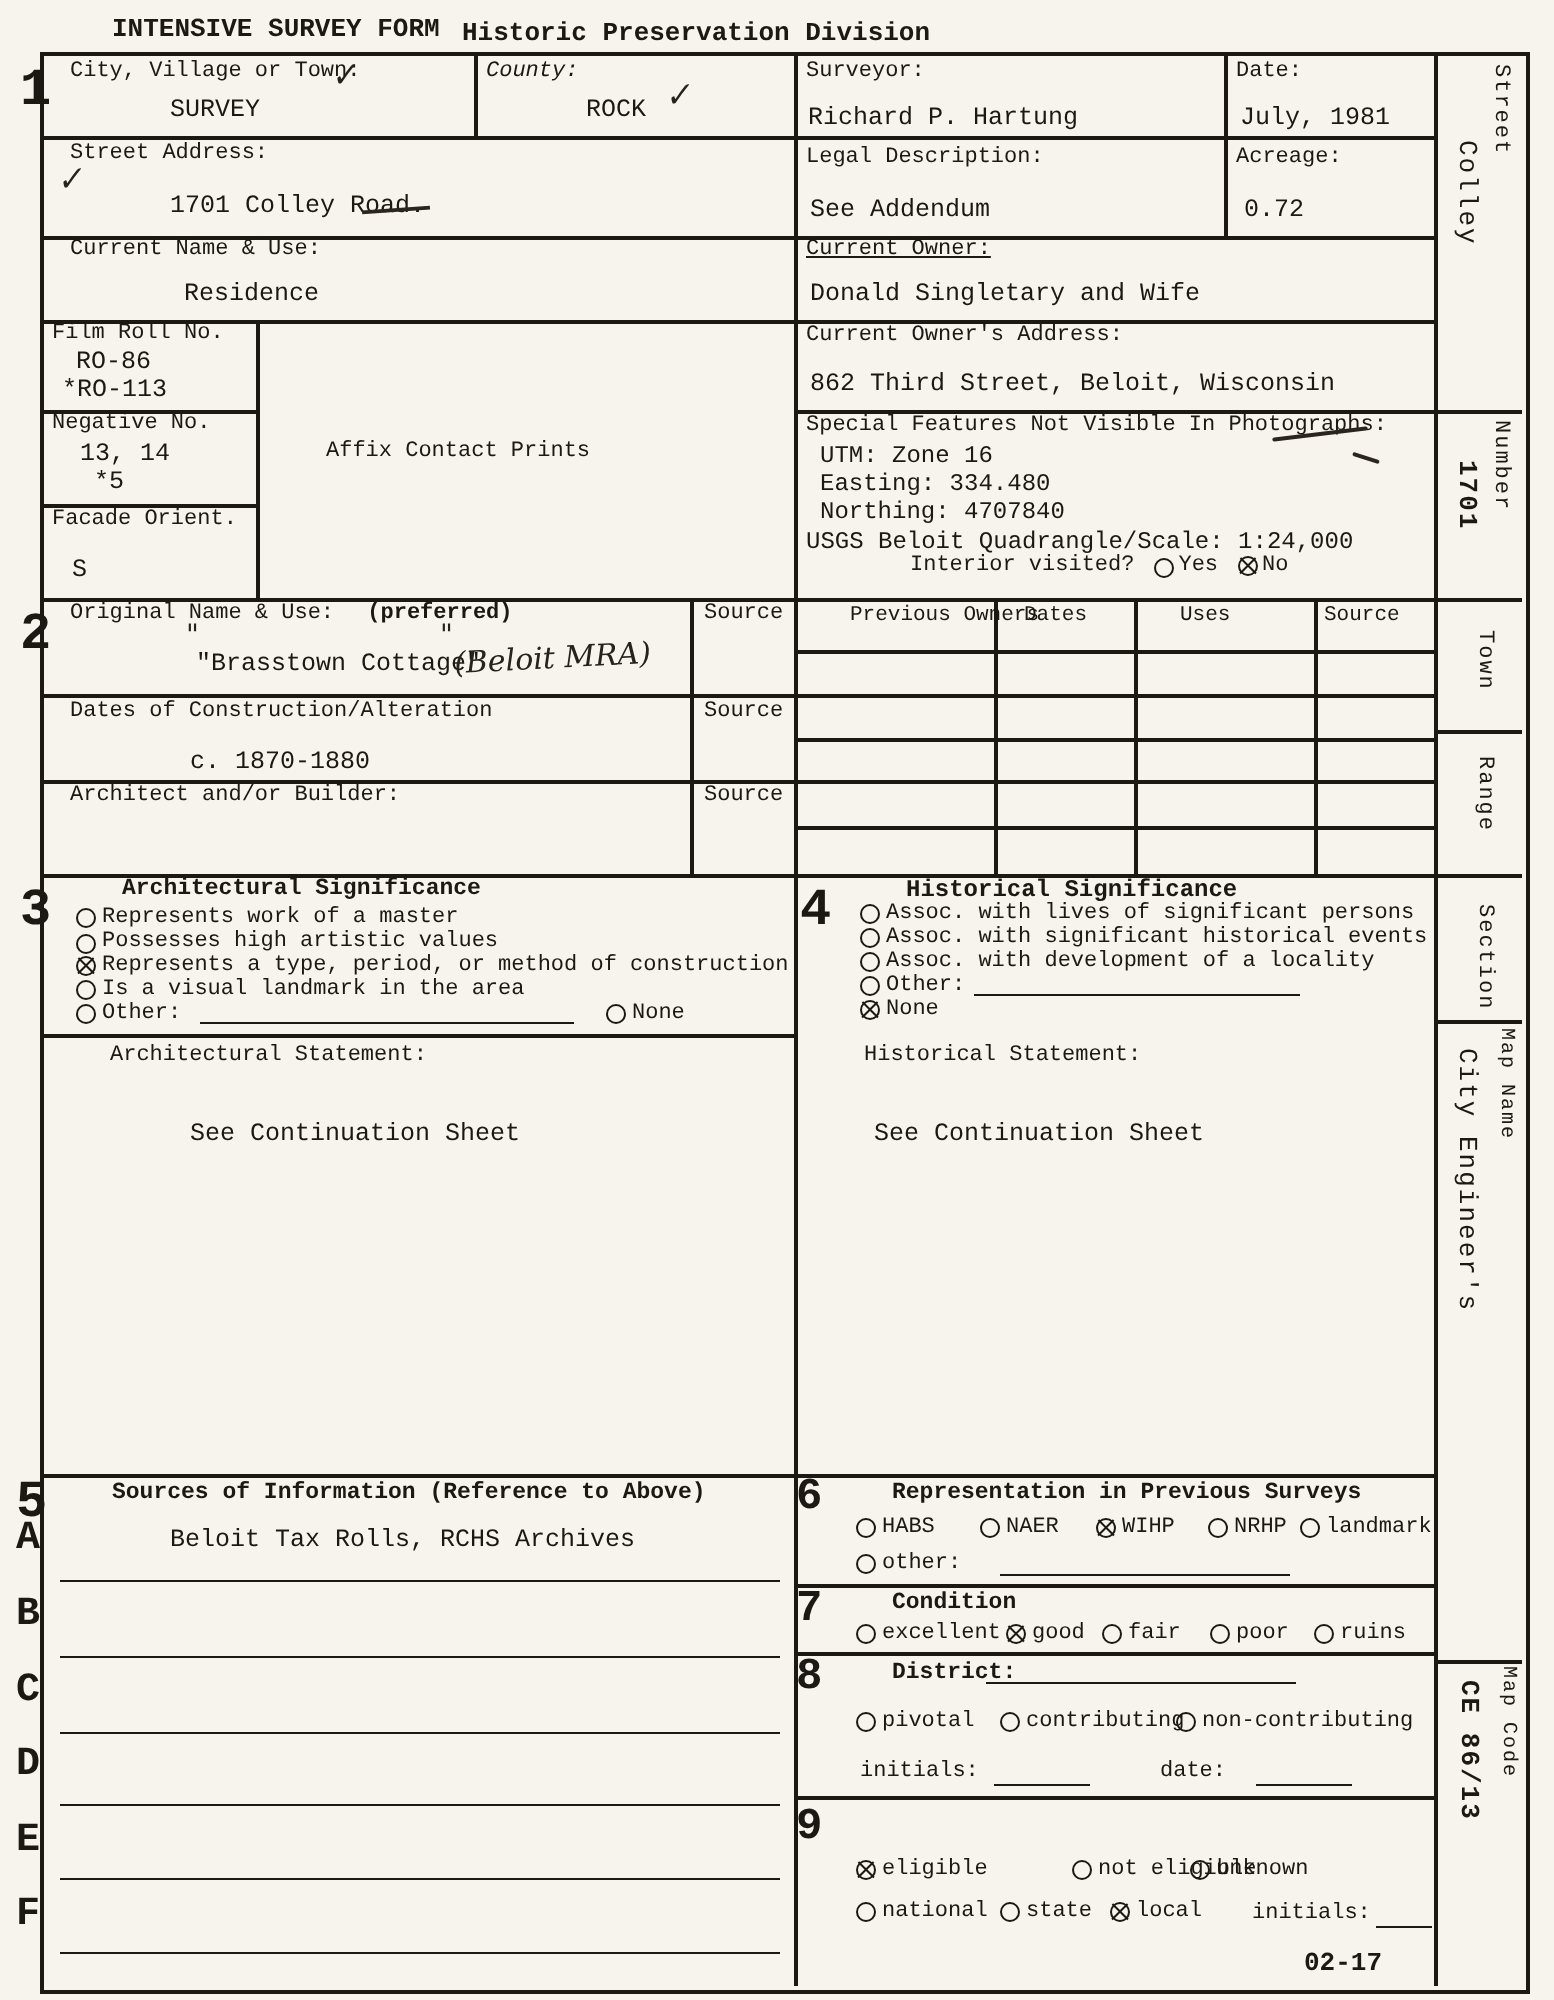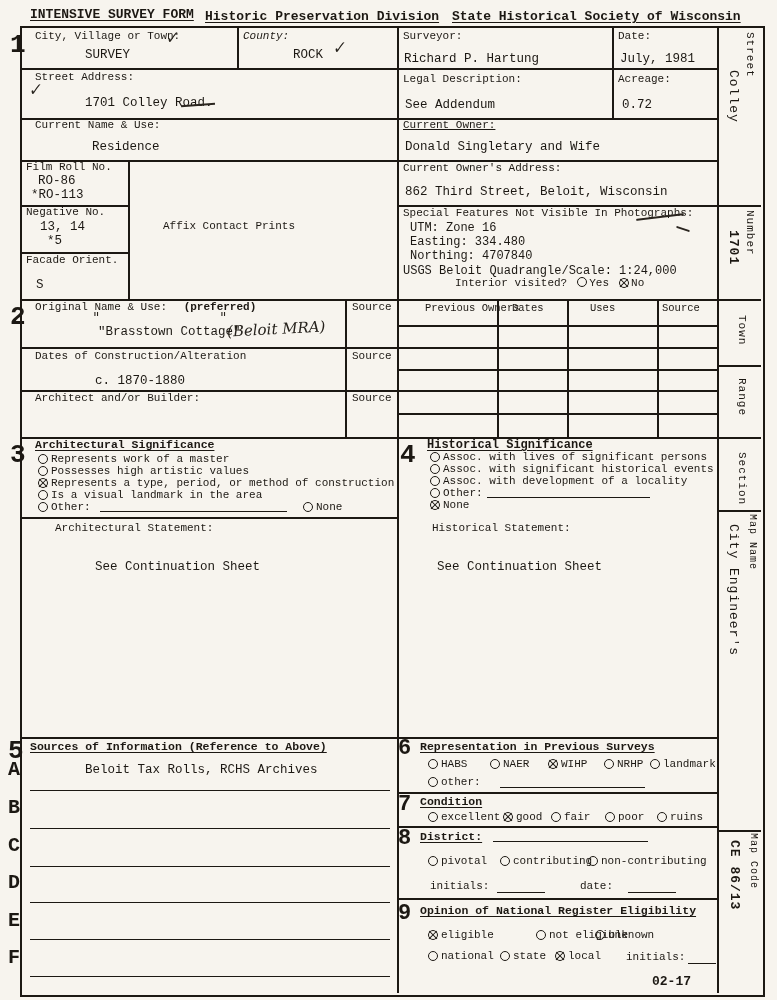--- a/index.html
+++ b/index.html
@@ -1,21 +1,21 @@
 <!DOCTYPE html>
 <html><head>
 <meta charset="utf-8">
 <style>
   html,body{margin:0;padding:0;background:#e9e7e2;}
   .sheet{position:relative;width:777px;height:1000px;background:#f7f4ee;overflow:hidden;
          font-family:"Liberation Mono","DejaVu Sans Mono",monospace;color:#1c1813;}
   .t{position:absolute;font-size:11px;white-space:nowrap;}
   .v{position:absolute;font-size:12.5px;white-space:nowrap;}
   .b{font-weight:bold;}
-  .u{text-decoration:underline;text-underline-offset:2px;}
+  .u{text-underline-offset:2px;margin-left:26px;}
   .num{position:absolute;font-size:26px;font-weight:bold;}
   .letter{position:absolute;font-size:20px;font-weight:bold;}
   .hl{position:absolute;height:1.5px;background:#1c1813;}
   .vl{position:absolute;width:1.5px;background:#1c1813;}
   .frame{position:absolute;border:2px solid #1c1813;}
   .opt{position:absolute;display:flex;align-items:center;gap:3px;font-size:11px;white-space:nowrap;}
   .radio{width:10px;height:10px;border:1.4px solid #1c1813;border-radius:50%;position:relative;
          flex:0 0 auto;box-sizing:border-box;background:transparent;}
   .radio.checked::before,.radio.checked::after{content:"";position:absolute;left:50%;top:50%;
          width:11px;height:1.3px;background:#1c1813;}
@@ -27,21 +27,20 @@
   .strike::after{content:"";position:absolute;left:-2px;right:-2px;top:55%;height:1.6px;background:#2a251f;transform:rotate(-4deg);}
   .pen{position:absolute;background:#2a251f;border-radius:2px;}
 </style>
 </head>
 <body>
 
 <div class="sheet">
 
   <div class="t b u" style="left:30px;top:7px;font-size:13px;">INTENSIVE SURVEY FORM</div>
   <div class="t b u" style="left:205px;top:9px;font-size:13px;">Historic Preservation Division</div>
-  <div class="t b u" style="left:452px;top:9px;font-size:13px;">State Historical Society of Wisconsin</div>
 
   <div class="frame" style="left:20px;top:26px;width:741px;height:967px;"></div>
   <div class="vl" style="left:717px;top:26px;height:967px;"></div>
 
   <div class="vl" style="left:237px;top:26px;height:42px;"></div>
   <div class="vl" style="left:397px;top:26px;height:967px;"></div>
   <div class="vl" style="left:612px;top:26px;height:92px;"></div>
   <div class="vl" style="left:128px;top:160px;height:139px;"></div>
   <div class="vl" style="left:345px;top:299px;height:138px;"></div>
   <div class="vl" style="left:497px;top:299px;height:138px;"></div>
@@ -110,21 +109,21 @@
   <div class="t" style="left:403px;top:207px;">Special Features Not Visible In Photographs:</div>
   <div class="v" style="left:410px;top:221px;font-size:12px;">UTM:  Zone 16</div>
   <div class="v" style="left:410px;top:235px;font-size:12px;">Easting:  334.480</div>
   <div class="v" style="left:410px;top:249px;font-size:12px;">Northing:  4707840</div>
   <div class="v" style="left:403px;top:264px;font-size:12px;">USGS Beloit Quadrangle/Scale:  1:24,000</div>
   <div class="pen" style="left:636px;top:216px;width:48px;height:2px;transform:rotate(-7deg);"></div>
   <div class="pen" style="left:676px;top:228px;width:14px;height:2px;transform:rotate(18deg);"></div>
 
   <div class="opt" style="left:455px;top:277px;gap:10px;">
     <span>Interior visited?</span>
-    <span style="display:flex;align-items:flex-start;gap:2px;">
+    <span style="display:flex;align-items:flex-end;gap:2px;">
       <span class="radio"></span>
       <span>Yes</span>
     </span>
     <span style="display:flex;align-items:center;gap:2px;">
       <span class="radio checked"></span>
       <span>No</span>
     </span>
   </div>
 
   <div class="t" style="left:26px;top:254px;">Facade Orient.</div>
@@ -146,21 +145,21 @@
   <div class="t" style="left:512px;top:302px;font-size:10.5px;">Dates</div>
   <div class="t" style="left:590px;top:302px;font-size:10.5px;">Uses</div>
   <div class="t" style="left:662px;top:302px;font-size:10.5px;">Source</div>
 
   <div class="num" style="left:10px;top:440px;">3</div>
   <div class="t b u" style="left:35px;top:438px;font-size:11.5px;">Architectural Significance</div>
   <div class="opt" style="left:38px;top:453px;">
     <span class="radio"></span>
     <span>Represents work of a master</span>
   </div>
-  <div class="opt" style="left:38px;top:465px;">
+  <div class="opt" style="left:38px;top:465px;align-items:flex-end;">
     <span class="radio"></span>
     <span>Possesses high artistic values</span>
   </div>
   <div class="opt" style="left:38px;top:477px;">
     <span class="radio checked"></span>
     <span>Represents a type, period, or method of construction</span>
   </div>
   <div class="opt" style="left:38px;top:489px;">
     <span class="radio"></span>
     <span>Is a visual landmark in the area</span>
@@ -284,21 +283,20 @@
   <div class="opt" style="left:588px;top:855px;">
     <span class="radio"></span>
     <span>non-contributing</span>
   </div>
   <div class="t" style="left:430px;top:880px;">initials:</div>
   <div class="hl" style="left:497px;top:892px;width:48px;height:1.2px;"></div>
   <div class="t" style="left:580px;top:880px;">date:</div>
   <div class="hl" style="left:628px;top:892px;width:48px;height:1.2px;"></div>
 
   <div class="num" style="left:398px;top:901px;font-size:22px;">9</div>
-  <div class="t b u" style="left:420px;top:904px;font-size:11.5px;">Opinion of National Register Eligibility</div>
   <div class="opt" style="left:428px;top:929px;">
     <span class="radio checked"></span>
     <span>eligible</span>
   </div>
   <div class="opt" style="left:500px;top:929px;padding-left:36px;">
     <span class="radio"></span>
     <span>not eligible</span>
   </div>
   <div class="opt" style="left:595px;top:929px;">
     <span class="radio"></span>

